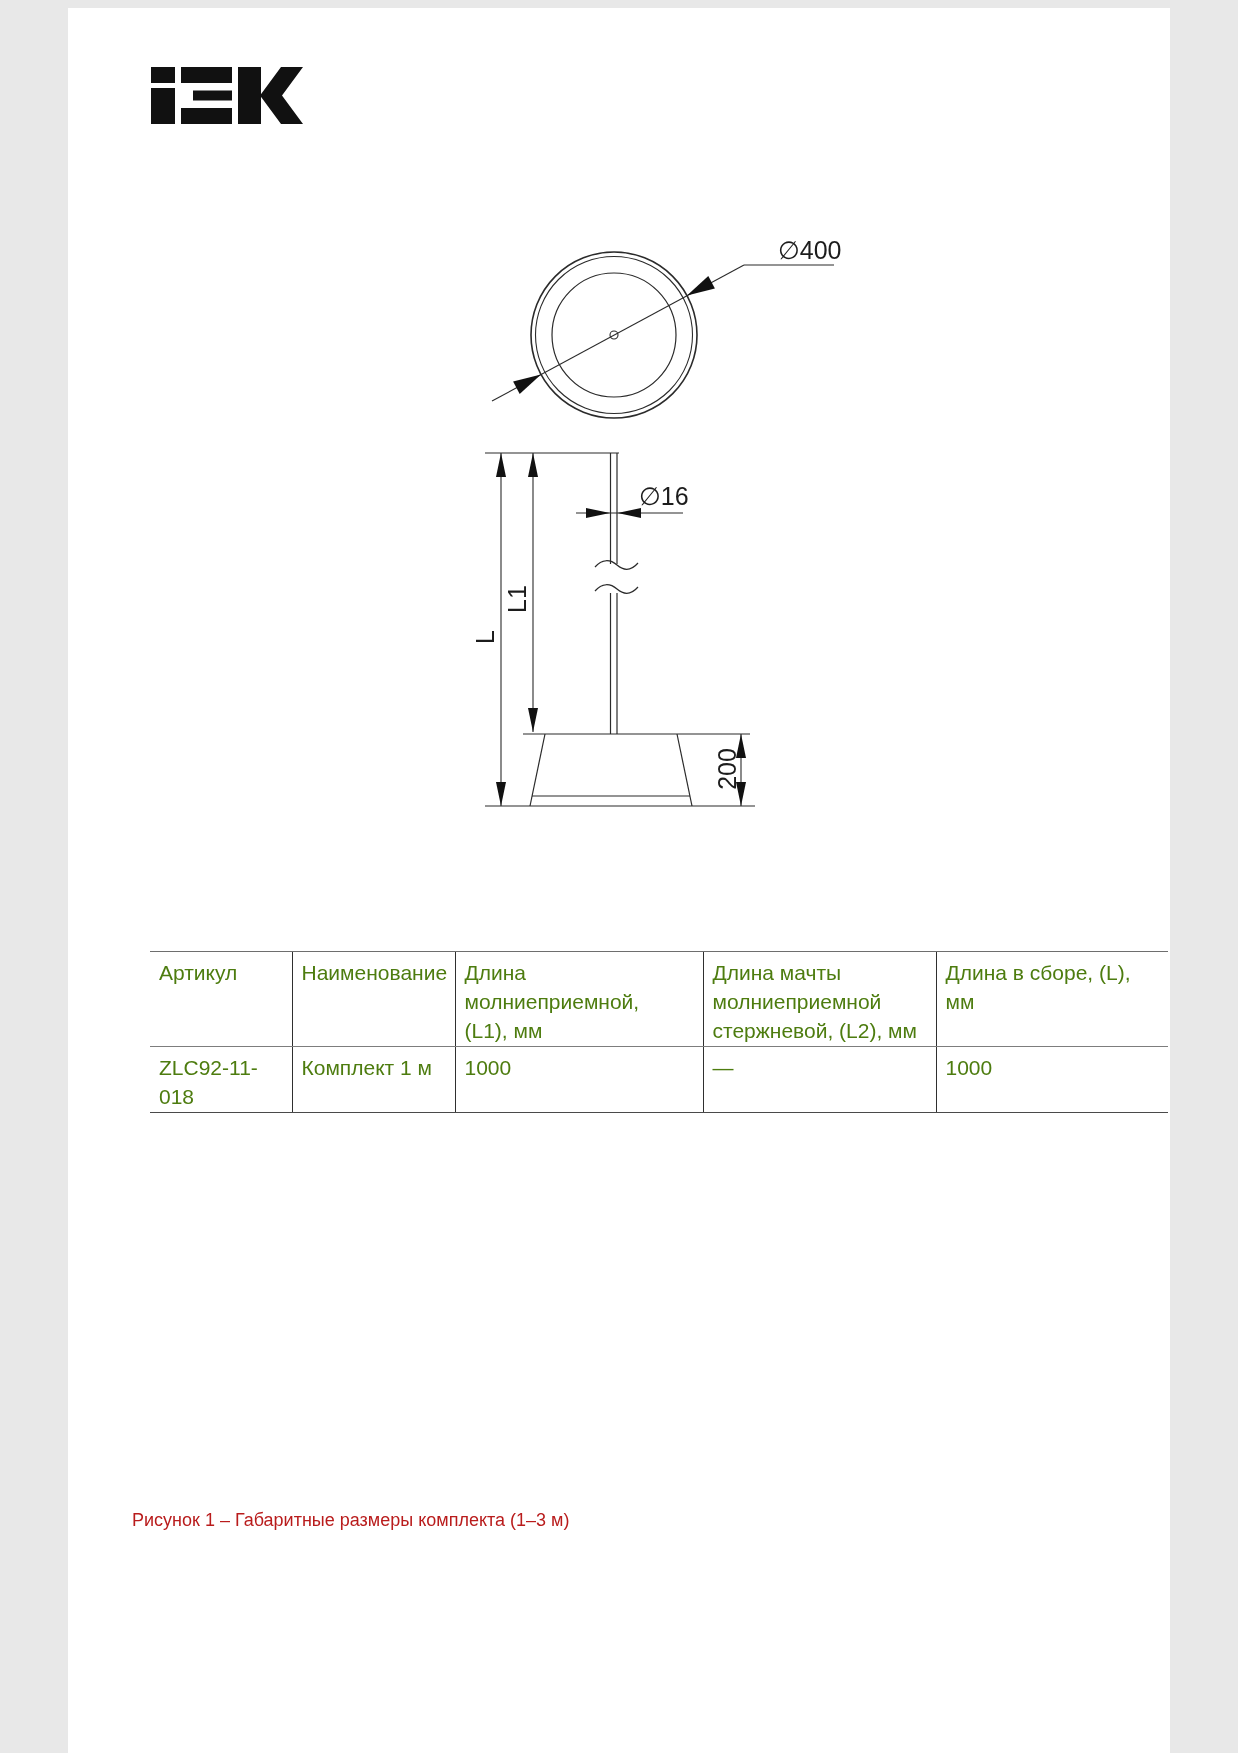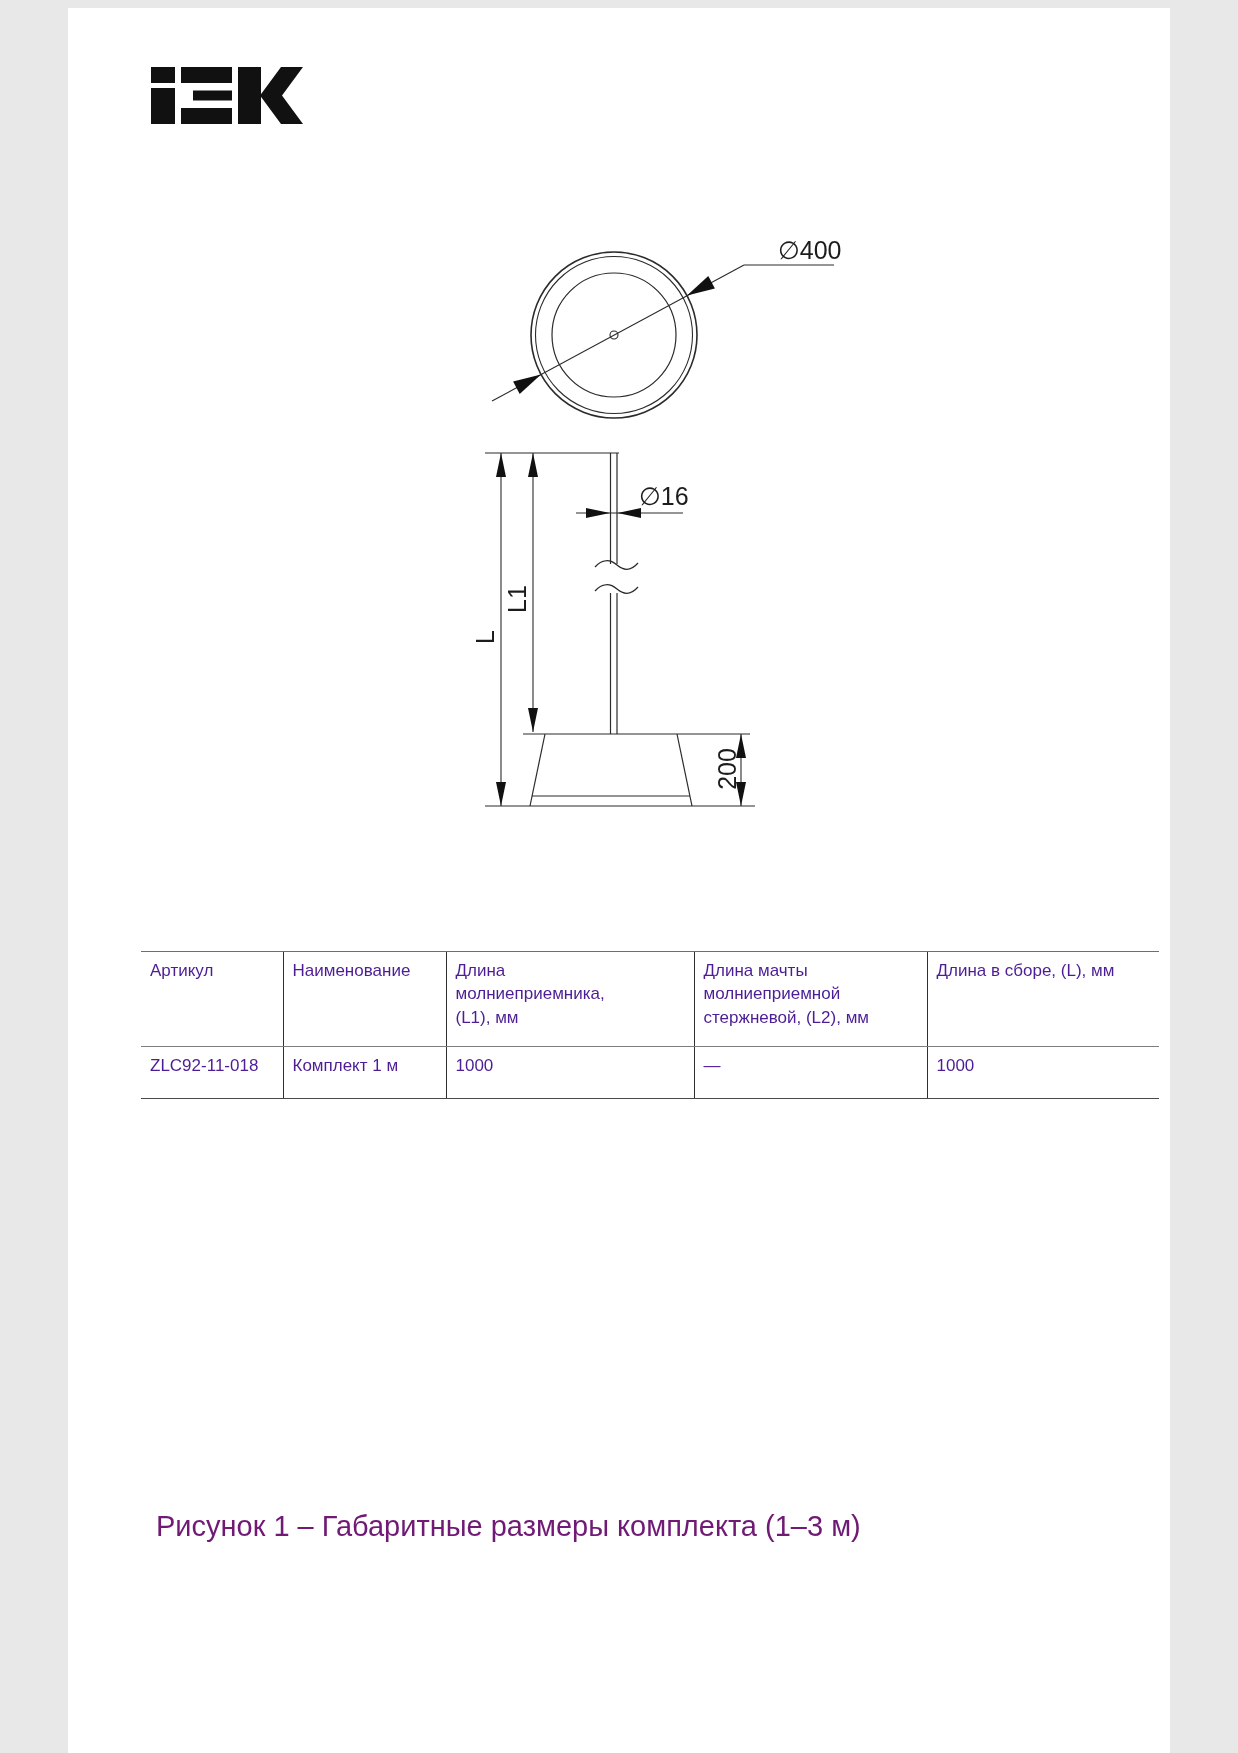--- a/index.html
+++ b/index.html
@@ -12,43 +12,43 @@
     color:#111;
     overflow:hidden;
   }
   
   .logo { position:absolute; left:82px; top:57px; }
   
   .drawing { position:absolute; left:0; top:0; }
   .drawing text { font-family:"Liberation Sans", sans-serif; font-size:25px; fill:#1c1c1c; }
   
   .spec-table {
-    position:absolute; left:73px; top:943px;
+    position:absolute; left:82px; top:943px;
     width:1018px;
     border-collapse:collapse;
     table-layout:fixed;
-    font-size:17px;
-    color:#4c1d95;
+    font-size:21px;
+    color:#4d7c0f;
   }
   .spec-table th, .spec-table td {
     font-weight:normal;
     text-align:left;
     vertical-align:top;
     padding:7px 8px 0 9px;
     border-bottom:1px solid #7d7d7d;
     line-height:1.38;
   }
   .spec-table thead th { border-top:1px solid #6e6e6e; height:87px; white-space:pre-line; }
   .spec-table tbody td { height:44px; }
   .spec-table th + th, .spec-table td + td { border-left:1px solid #2f2f2f; }
   .spec-table tbody tr:last-child td { border-bottom:1px solid #4a4a4a; }
   
   .caption {
-    position:absolute; left:88px; top:1502px;
-    font-size:29px; color:#701a75;
+    position:absolute; left:64px; top:1502px;
+    font-size:18px; color:#b91c1c;
   }
 </style>
 </head>
 <body>
 
 <div class="page">
 
   <svg class="logo" width="153" height="60" viewBox="0 0 153 60" aria-label="IEK">
     <g fill="#111">
       <rect x="1" y="2" width="24" height="16"></rect>
@@ -133,21 +133,21 @@
         <col style="width:163px">
         <col style="width:248px">
         <col style="width:233px">
         <col style="width:232px">
     </colgroup>
     <thead>
       <tr>
         <th>Артикул</th>
         <th>Наименование</th>
         <th>Длина
-молниеприемника,
+молниеприемной,
 (L1), мм</th>
         <th>Длина мачты
 молниеприемной
 стержневой, (L2), мм</th>
         <th>Длина в сборе, (L), мм</th>
       </tr>
     </thead>
     <tbody>
       <tr>
         <td>ZLC92-11-018</td>

